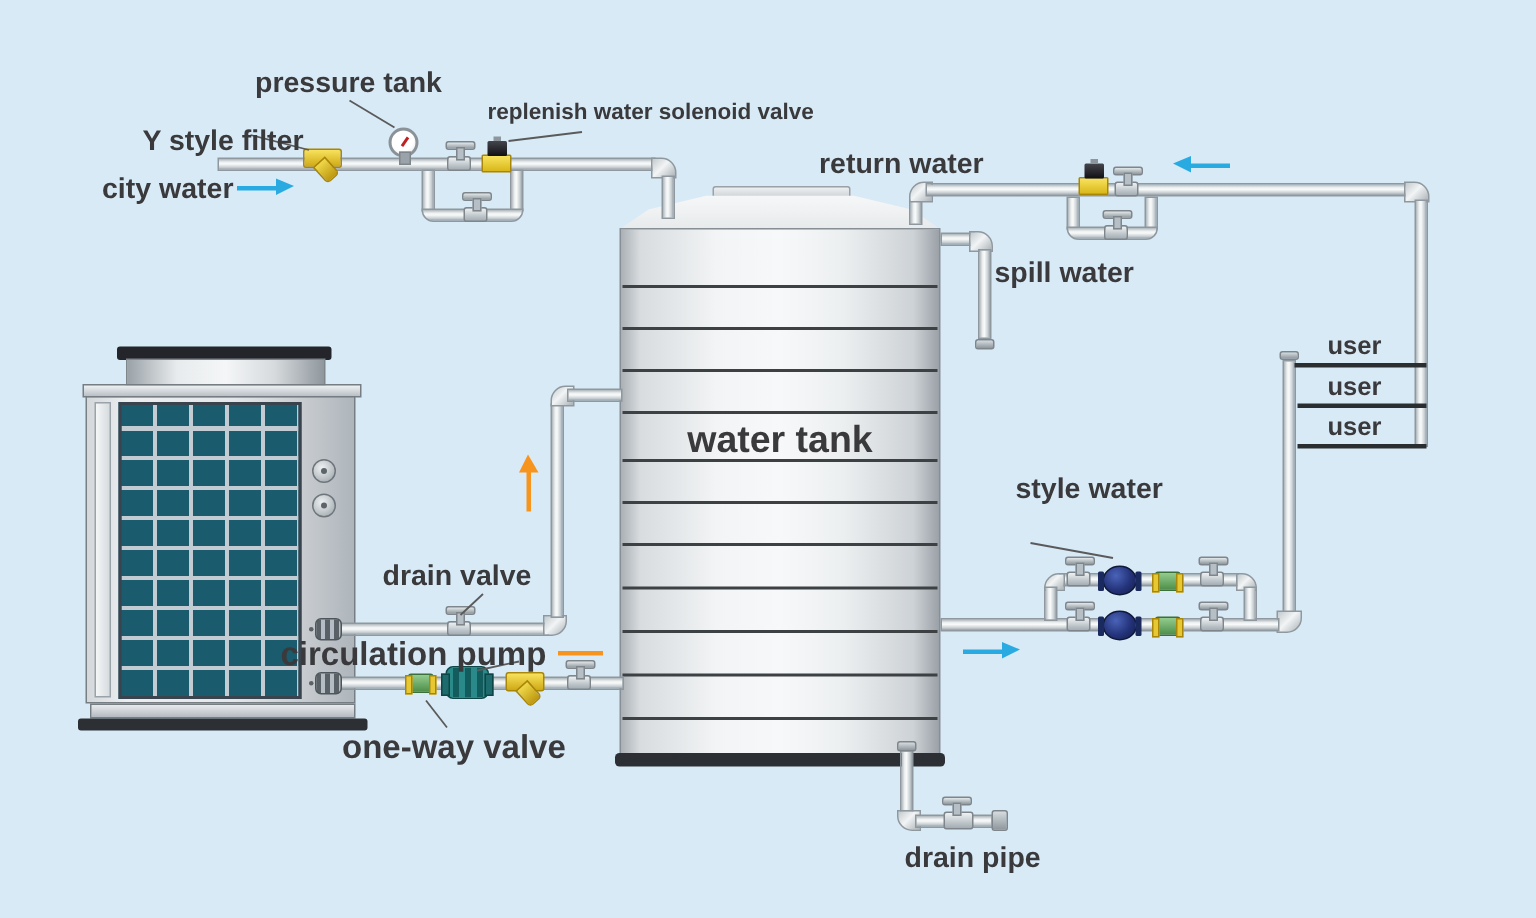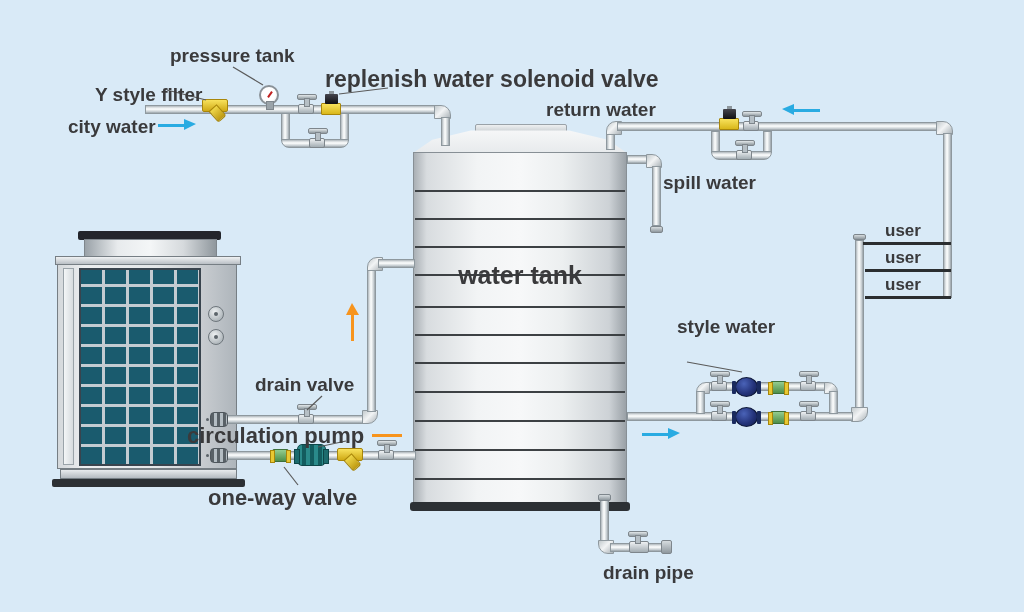--- a/index.html
+++ b/index.html
@@ -121,21 +121,21 @@
   .hp-base{left:60px;top:469px;width:177px;height:10px;border:1px solid #767e84;
       background:linear-gradient(180deg,#e8ebed,#b4bac0)}
   .hp-foot{left:52px;top:479px;width:193px;height:8px;background:#2c3034;border-radius:2px}
 
   
   .user-line{position:absolute;height:3px;background:#2b2e30;z-index:3}
 
   
   .lbl{position:absolute;z-index:6;font-weight:700;font-size:19px;color:#3a3a3c;white-space:nowrap}
   .lbl.small{font-size:17px}
-  .lbl.mid{font-size:23px}
+  .lbl.mid{font-size:15px}
   .lbl.big{font-size:22px}
   .lbl.tank-t{font-size:25px;width:160px;text-align:center}
   .lbl.two-line{line-height:22px}
   .brand{position:absolute;z-index:6;font-family:"DejaVu Serif",serif;font-style:italic;
       font-weight:400;font-size:42px;color:#2d9fd6;letter-spacing:3px;white-space:nowrap}
   .leaders{position:absolute;left:0;top:0;z-index:5}
 </style>
 </head>
 <body>
 
@@ -149,21 +149,21 @@
   <div class="ring" style="top:246px"></div>
   <div class="ring" style="top:274px"></div>
   <div class="ring" style="top:306px"></div>
   <div class="ring" style="top:334px"></div>
   <div class="ring" style="top:362px"></div>
   <div class="ring" style="top:391px"></div>
   <div class="ring" style="top:420px"></div>
   <div class="ring" style="top:449px"></div>
   <div class="ring" style="top:478px"></div>
   <div class="tank-base"></div>
-  <div class="lbl tank-t" style="left:440px;top:261px">water tank</div>
+  <div class="lbl tank-t" style="left:440px;top:279px">water tank</div>
 
   <div class="ph" style="left:145px;top:105px;width:292px"></div>
   <div class="elb tr" style="left:434px;top:105px;width:17px;height:14px"></div>
   <div class="pv" style="left:441px;top:117px;height:29px"></div>
   <div class="yfilter" style="left:202px;top:99px"></div>
   <div class="gauge" style="left:259px;top:85px"></div>
   <div class="valve" style="left:298px;top:104px"></div>
   <div class="solenoid" style="left:321px;top:103px"></div>
 
   <div class="pv" style="left:281px;top:113px;height:28px"></div>
@@ -265,16 +265,16 @@
   <div class="lbl mid" style="left:325px;top:66px">replenish water solenoid valve</div>
   <div class="lbl" style="left:68px;top:116px">city water</div>
   <div class="arr arr-r" style="left:158px;top:119px"></div>
   <div class="lbl" style="left:546px;top:99px">return water</div>
   <div class="lbl" style="left:663px;top:172px">spill water</div>
   <div class="lbl two-line" style="left:677px;top:316px">
     <div>style water</div>
   </div>
   <div class="lbl" style="left:255px;top:374px">drain valve</div>
   <div class="lbl big" style="left:187px;top:423px">circulation pump</div>
-  <div class="lbl big" style="left:208px;top:485px">one-way valve</div>
+  <div class="lbl big" style="left:228px;top:485px">one-way valve</div>
   <div class="lbl" style="left:603px;top:562px">drain pipe</div>
 
 </div>
 
 </body></html>

